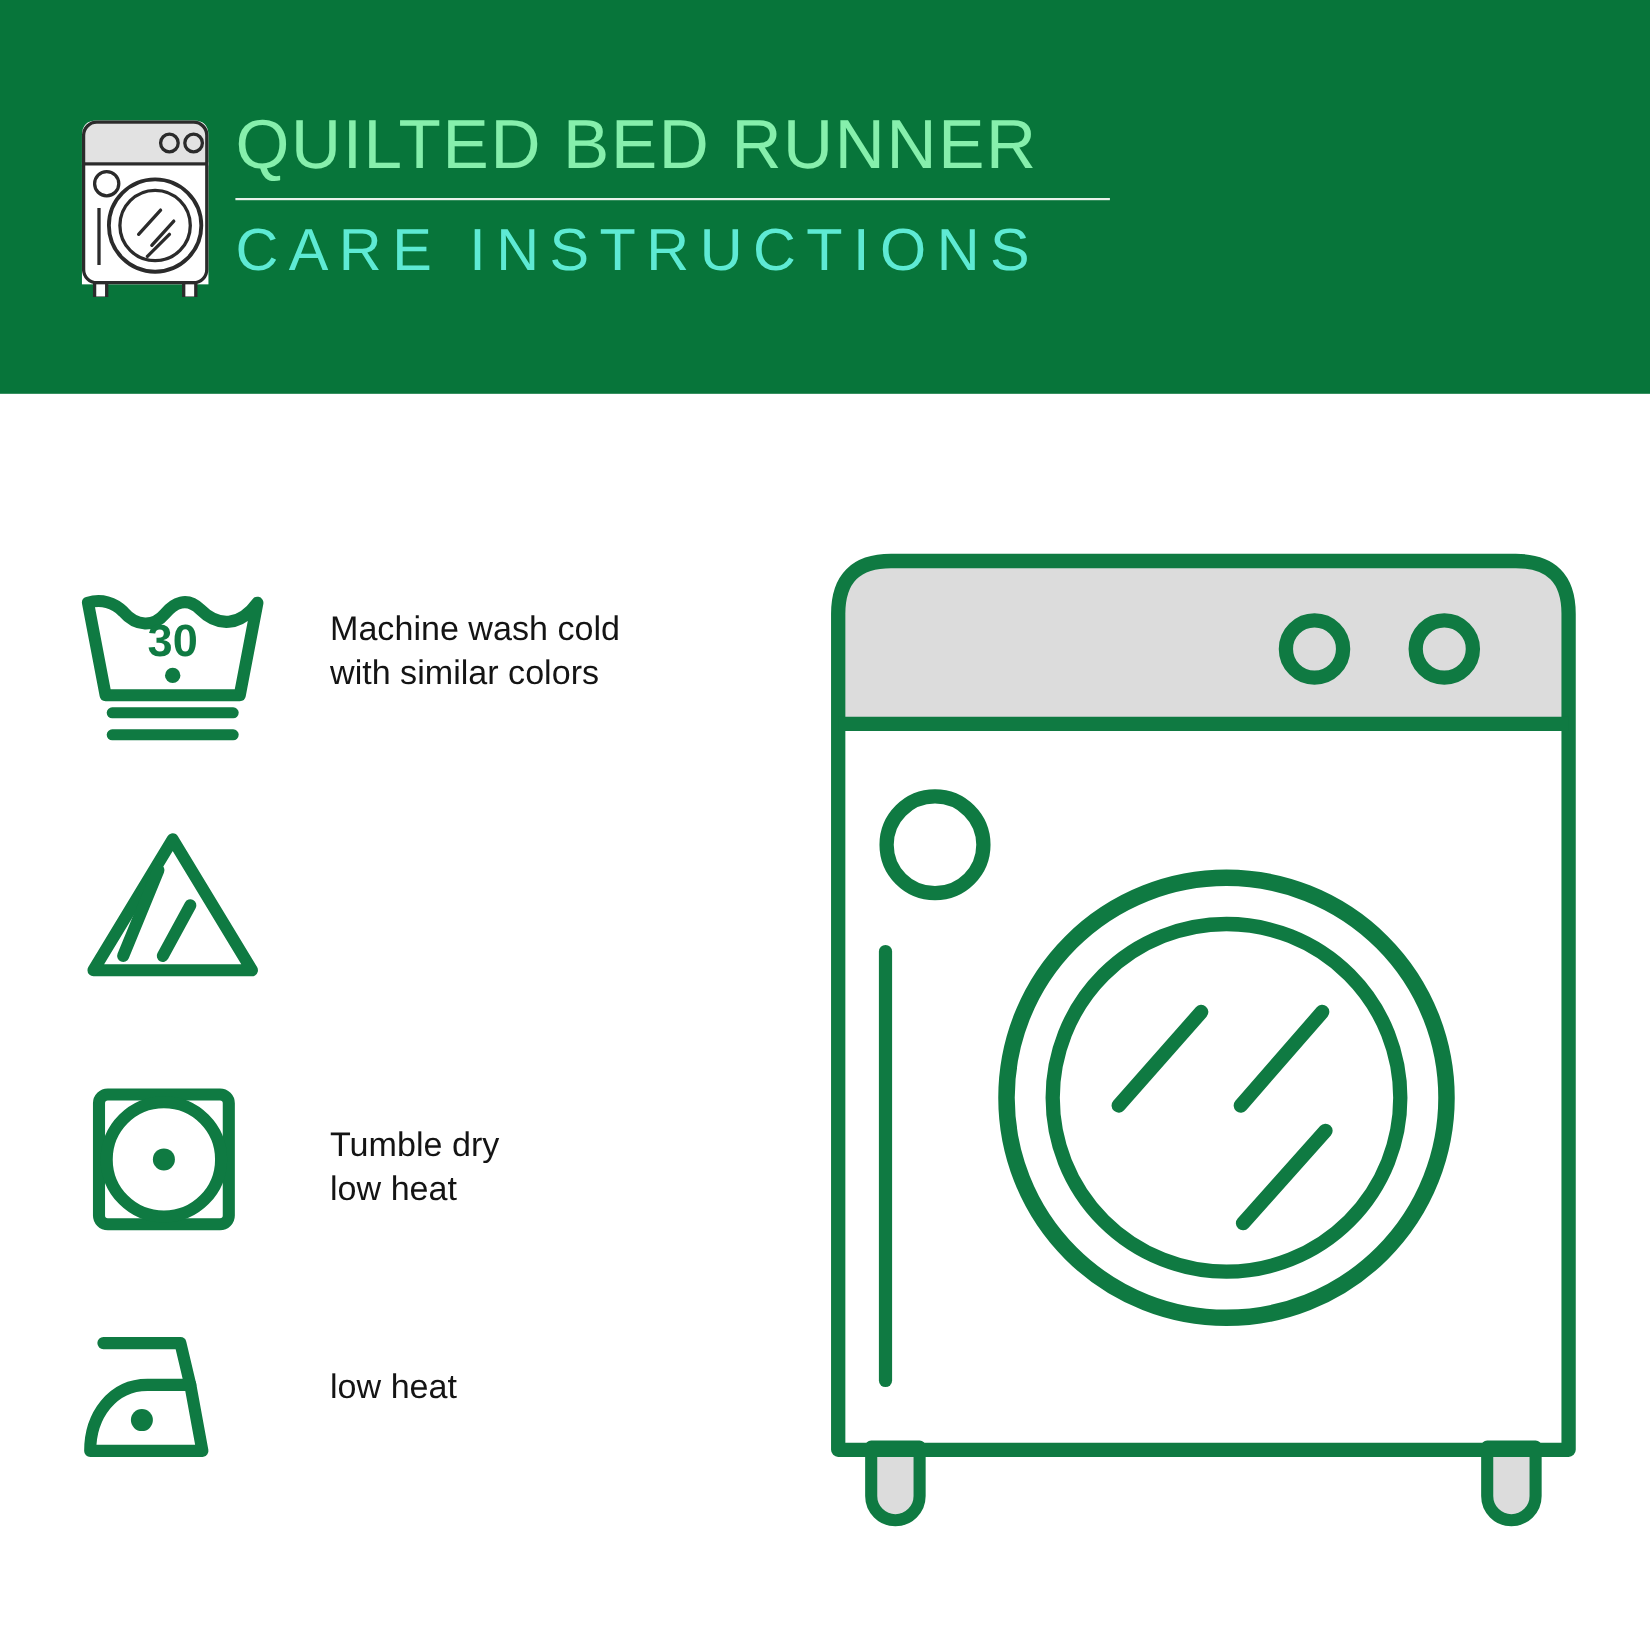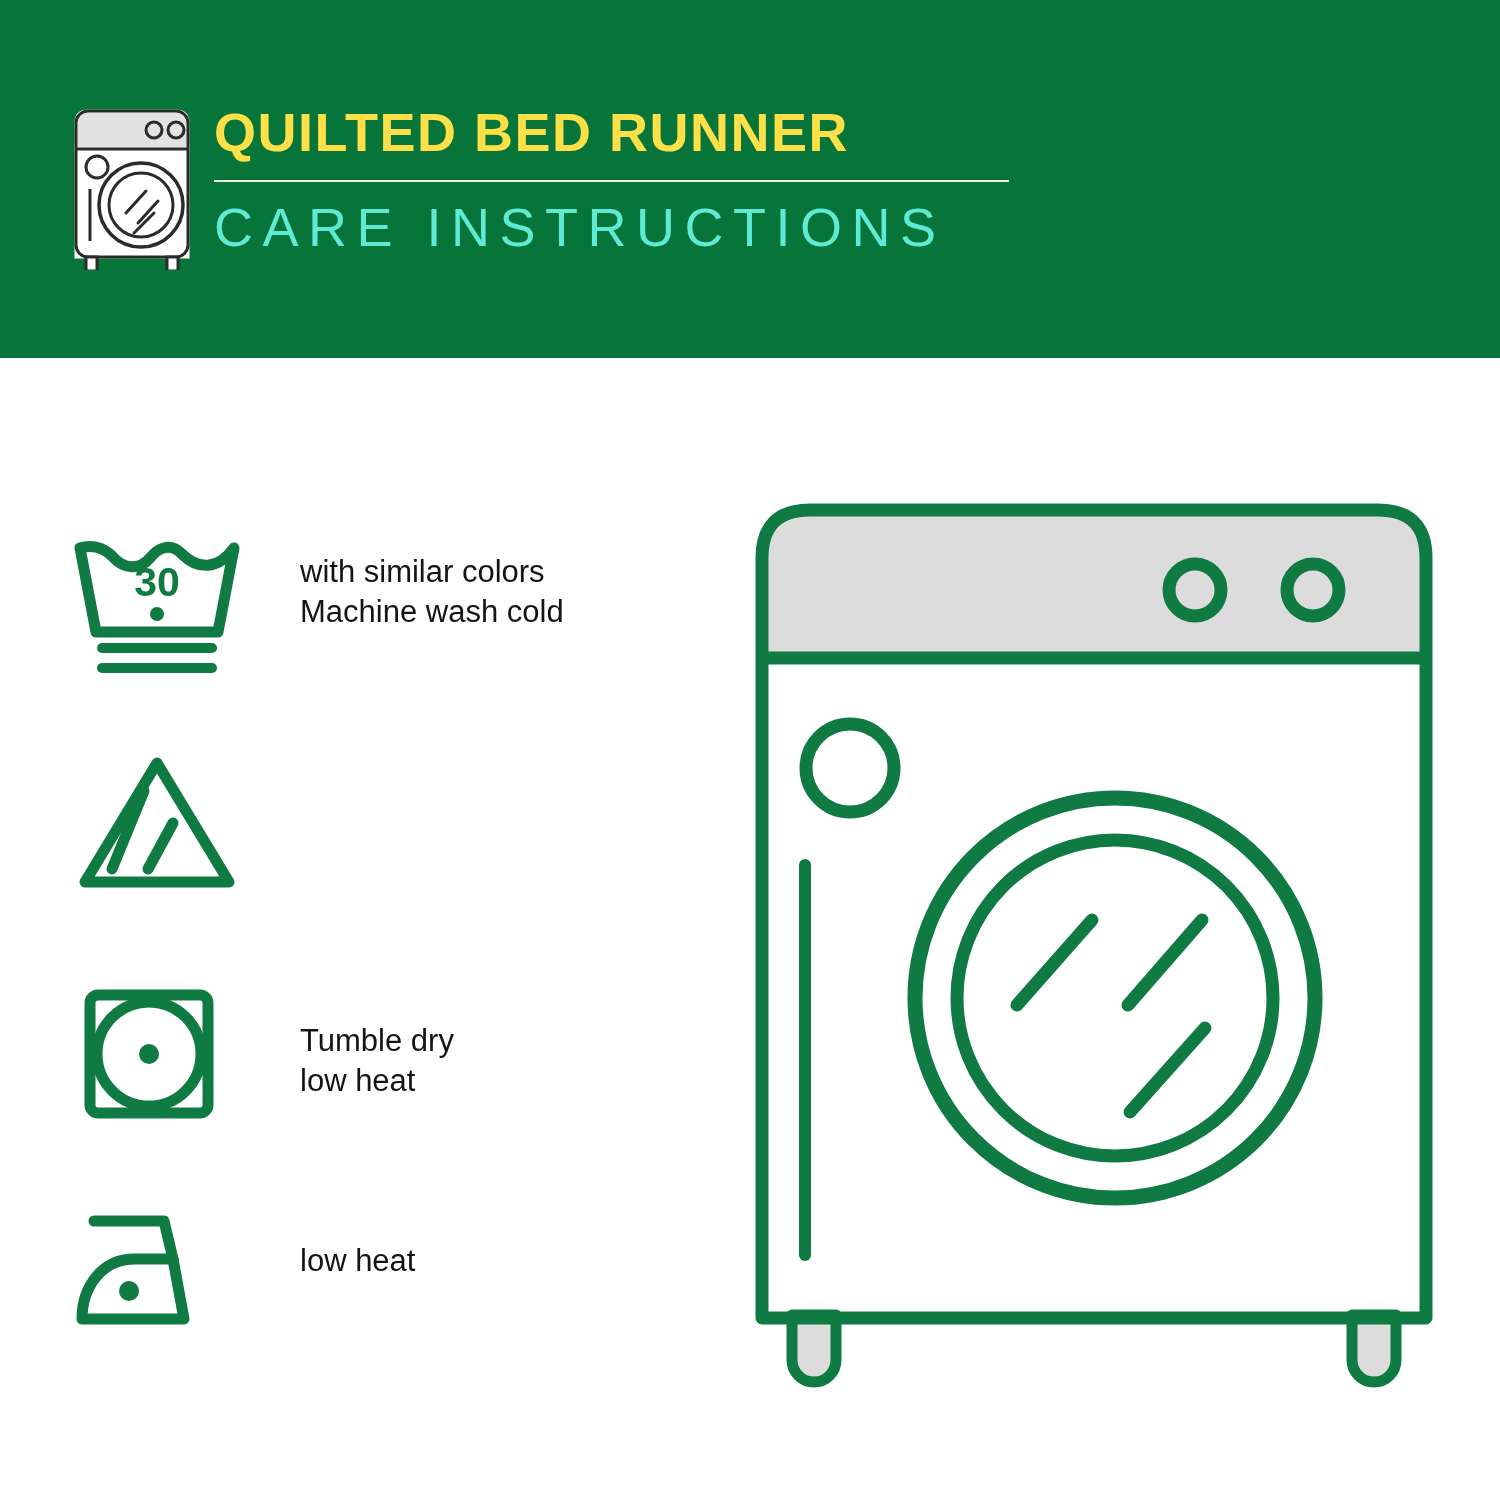--- a/index.html
+++ b/index.html
@@ -34,25 +34,25 @@
     width: 140px;
     height: 165px;
   }
   #header-text-block {
     position: absolute;
     left: 214px;
     top: 96px;
     width: 820px;
   }
   #title-main {
-    color: #fde047;
-    font-size: 54px;
+    color: #86efac;
+    font-size: 63px;
     line-height: 72px;
     letter-spacing: 1.5px;
-    font-weight: 700;
+    font-weight: 400;
     white-space: nowrap;
   }
   #title-rule {
     margin-top: 12px;
     width: 795px;
     height: 2px;
     background: #e8f2ea;
   }
   #title-sub {
     margin-top: 14px;
@@ -152,22 +152,22 @@
 
           <text x="85" y="60" font-family="'Liberation Sans', sans-serif" font-size="41" font-weight="bold" fill="#0f7a42" text-anchor="middle">30</text>
 
           <circle cx="85" cy="78" r="7" fill="#0f7a42"></circle>
 
           <line x1="30" y1="112" x2="140" y2="112" stroke="#0f7a42" stroke-width="10" stroke-linecap="round"></line>
           <line x1="30" y1="132" x2="140" y2="132" stroke="#0f7a42" stroke-width="10" stroke-linecap="round"></line>
         </svg>
       </div>
       <div class="care-text" style="top:16px;">
+        <span class="ln">Machine wash cold</span>
         <span class="ln">with similar colors</span>
-        <span class="ln">Machine wash cold</span>
       </div>
     </div>
 
     <div class="care-row" style="top:385px;">
       <div class="care-symbol">
         <svg viewBox="0 0 170 145" width="170" height="145">
           <path d="M85 12 L157 131 L13 131 Z" fill="none" stroke="#0f7a42" stroke-width="11" stroke-linejoin="round"></path>
           <line x1="72" y1="40" x2="40" y2="118" stroke="#0f7a42" stroke-width="11" stroke-linecap="round"></line>
           <line x1="101" y1="72" x2="76" y2="118" stroke="#0f7a42" stroke-width="11" stroke-linecap="round"></line>
         </svg>

